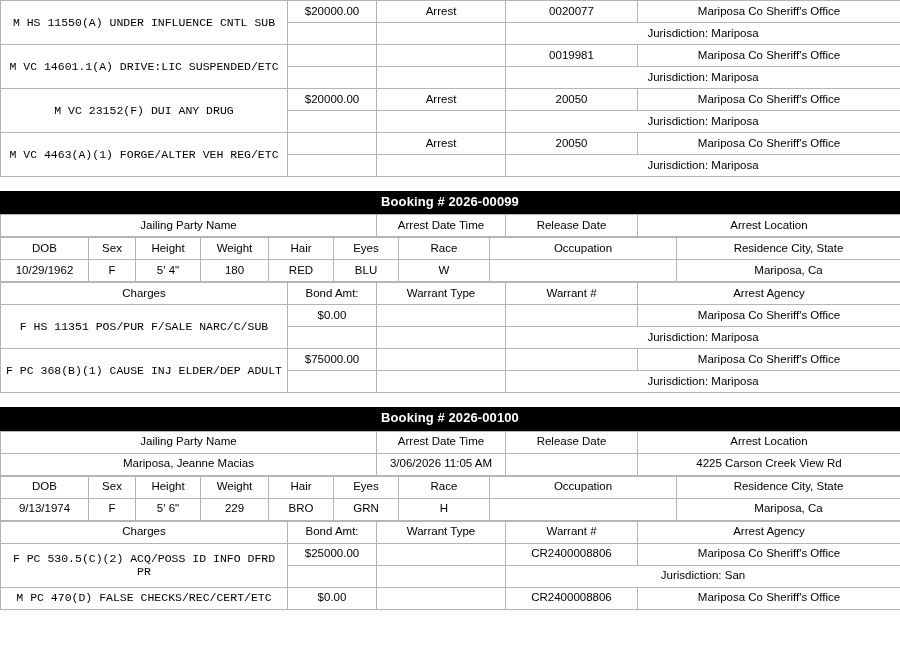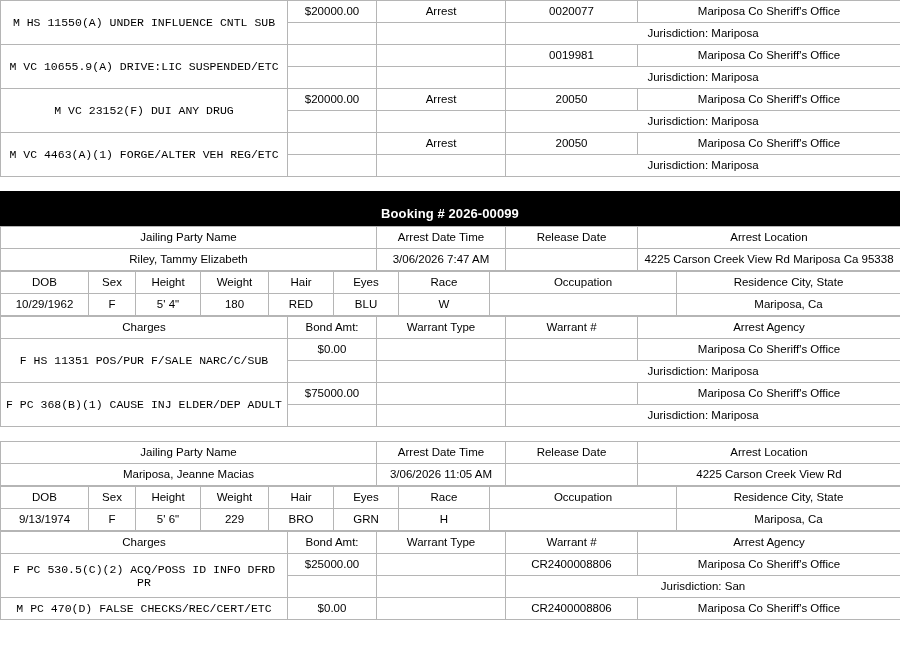--- a/index.html
+++ b/index.html
@@ -49,21 +49,21 @@
     padding-left: 5px;
     font-family: Liberation Mono, monospace;
   }
 
   .bookingbar {
     background: #000000;
     color: #ffffff;
     font-weight: bold;
     font-size: 13px;
     text-align: center;
-    padding: 16px 0 5px 0;
+    padding: 4px 0 5px 0;
     letter-spacing: 0.1px;
     line-height: 1.1;
   }
   .spacer { height: 14px; background: #ffffff; }
 
   .sexcell { font-size: 10.5px; vertical-align: bottom; padding-bottom: 3px; }
   .twoline { height: 36px; }
   .tall { height: 26px; }
 </style>
 </head>
@@ -88,21 +88,21 @@
         <td>0020077</td>
         <td>Mariposa Co Sheriff's Office</td>
       </tr>
       <tr>
         <td></td>
         <td></td>
         <td colspan="2">Jurisdiction: Mariposa</td>
       </tr>
 
       <tr>
-        <td class="left" rowspan="2">M VC 10655.9(A) DRIVE:LIC SUSPENDED/ETC</td>
+        <td class="left" rowspan="2">M VC 14601.1(A) DRIVE:LIC SUSPENDED/ETC</td>
         <td></td>
         <td></td>
         <td>0019981</td>
         <td>Mariposa Co Sheriff's Office</td>
       </tr>
       <tr>
         <td></td>
         <td></td>
         <td colspan="2">Jurisdiction: Mariposa</td>
       </tr>
@@ -145,26 +145,20 @@
         <col style="width:129px">
         <col style="width:132px">
         <col style="width:263px">
     </colgroup>
     <tbody>
       <tr>
         <td class="hdr">Jailing Party Name</td>
         <td class="hdr">Arrest Date Time</td>
         <td class="hdr">Release Date</td>
         <td class="hdr">Arrest Location</td>
-      </tr>
-      <tr>
-        <td class="twoline">Riley, Tammy Elizabeth</td>
-        <td class="twoline">3/06/2026 7:47 AM</td>
-        <td class="twoline"></td>
-        <td class="twoline">4225 Carson Creek View Rd Mariposa Ca 95338</td>
       </tr>
     </tbody>
   </table>
 
   <table class="grid">
     <colgroup>
       <col style="width:88px">
         <col style="width:47px">
         <col style="width:65px">
         <col style="width:68px">
@@ -238,20 +232,21 @@
       <tr>
         <td></td>
         <td></td>
         <td colspan="2">Jurisdiction: Mariposa</td>
       </tr>
     </tbody>
   </table>
 
   <div class="spacer"></div>
 
+  <div class="bookingbar">Booking # 2026-00100</div>
 
   <table class="grid">
     <colgroup>
       <col style="width:376px">
         <col style="width:129px">
         <col style="width:132px">
         <col style="width:263px">
     </colgroup>
     <tbody>
       <tr>

